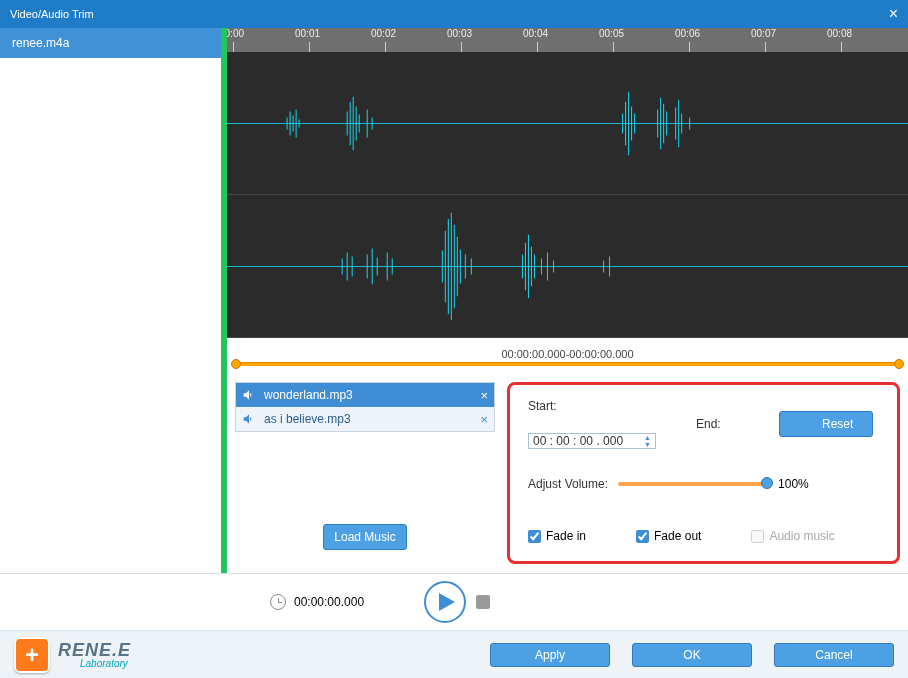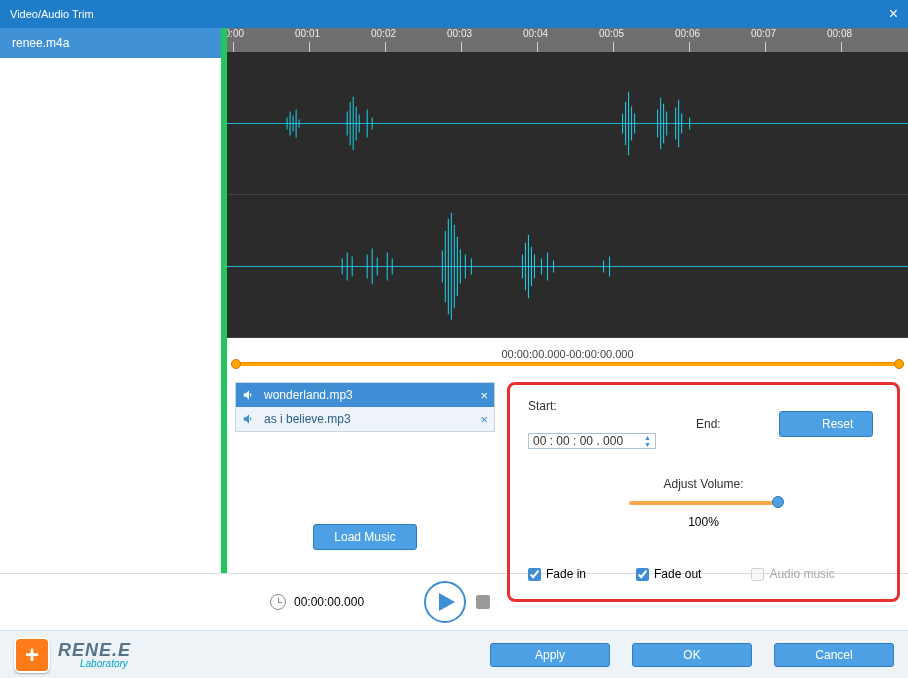--- a/index.html
+++ b/index.html
@@ -38,32 +38,32 @@
 
 
 .lower { display: flex; margin-top: 16px; padding: 0 8px; gap: 12px; }
 .music-col { width: 260px; display:flex; flex-direction:column; align-items:center;}
 .music-list { width: 260px; border: 1px solid #c9d6e2; }
 .music-row { display: flex; align-items: center; height: 24px; padding: 0 6px; gap: 8px; }
 .music-row.active { background: #3f8dd5; color: #fff; }
 .music-row.inactive { background: #eef4fa; color: #2b5e8f; }
 .music-row .mclose { margin-left: auto; cursor: pointer; font-size: 13px; }
 .speaker-icon { width:14px; height:14px; }
-.load-music-btn { margin-top: 92px; width: 104px; height: 26px; background: #4da0e4; color: #fff; border: 1px solid #2f7dbf; border-radius: 3px; cursor: pointer; }
+.load-music-btn { margin-top: 92px; width: 84px; height: 26px; background: #4da0e4; color: #fff; border: 1px solid #2f7dbf; border-radius: 3px; cursor: pointer; }
 
 .settings-box { flex: 1; border: 3px solid #e53131; border-radius: 8px; padding: 14px 18px 18px; position: relative; }
 .row { display: flex; align-items: center; gap: 40px; margin-bottom: 10px; }
 .col { display: flex; flex-direction: column; gap: 20px; }
 .lbl { color: #333; font-size: 12px; }
 .timebox { width: 128px; height: 16px; border: 1px solid #a9c2da; display: flex; align-items: center; justify-content: space-between; padding: 0 4px; font-size: 12px; color:#333; }
 .timebox .spinner { display:flex; flex-direction:column; gap:0; }
 .timebox .spinner span { font-size:7px; color:#3f8dd5; cursor:pointer; line-height:7px; }
 .reset-btn { width: 94px; height: 26px; background: #4da0e4; color: #fff; border: 1px solid #2f7dbf; border-radius: 3px; cursor: pointer; margin-left:18px;padding-left:24px;}
 
-.vol-row { display: flex; align-items: center; gap: 10px; margin-top: 28px; flex-direction: column; }
+.vol-row { display: flex; align-items: center; gap: 10px; margin-top: 28px; }
 .vol-track { width: 150px; height: 4px; background: #ffa64d; border-radius: 2px; position: relative; }
 .vol-knob { width: 12px; height: 12px; border-radius: 50%; background: #4ca0e4; border:1px solid #2a75b3; position: absolute; right: -5px; top: -5px; }
 
 .check-row { display: flex; gap: 50px; margin-top: 38px; align-items:center;}
 .chk { display: flex; align-items: center; gap: 5px; cursor: pointer; }
 .chk input { width:13px; height:13px; accent-color:#3f8dd5; }
 .chk.disabled { color: #aaa; cursor: default; }
 
 
 .playbar { height: 56px; display: flex; align-items: center; padding: 0 20px; background:#fff; }

